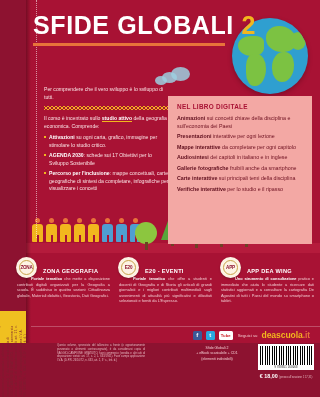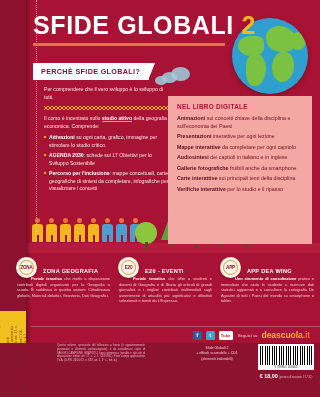--- a/index.html
+++ b/index.html
@@ -364,21 +364,20 @@
   <div class="fold"></div>
 
   <div class="title-wrap">
     <div class="title">
       <span>SFIDE GLOBALI</span>
       <span class="num">2</span>
     </div>
     <div class="title-rule"></div>
   </div>
 
-  <div class="why-tab">PERCHÈ SFIDE GLOBALI?</div>
 
   <div class="left-col">
     <div class="lead">Per comprendere che il vero sviluppo è lo sviluppo di tutti.</div>
     <div class="zig"></div>
     <div>
       <span>Il corso è incentrato sullo </span><b class="u">studio attivo</b><span> della geografia economica. Comprende:</span>
     </div>
     <ul class="bullets">
       <li><b>Attivazioni</b><span> su ogni carta, grafico, immagine per stimolare lo studio critico.</span></li>
       <li><b>AGENDA 2030</b><span>: schede sui 17 Obiettivi per lo Sviluppo Sostenibile</span></li>

